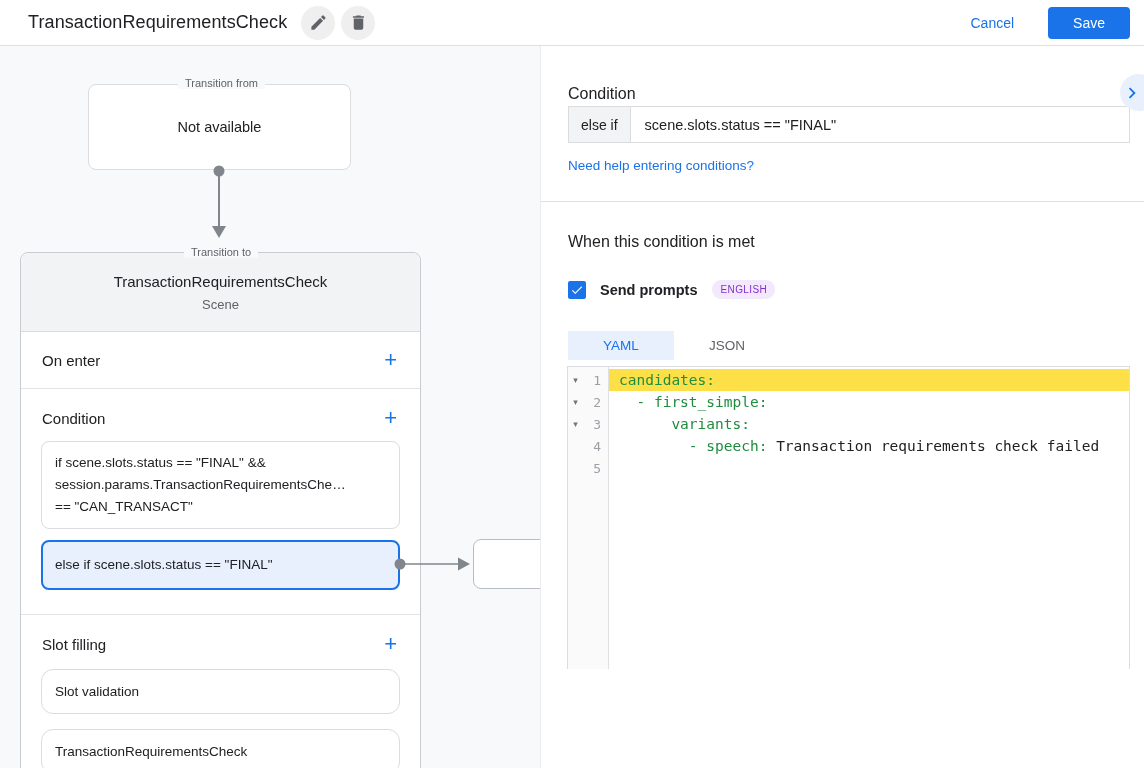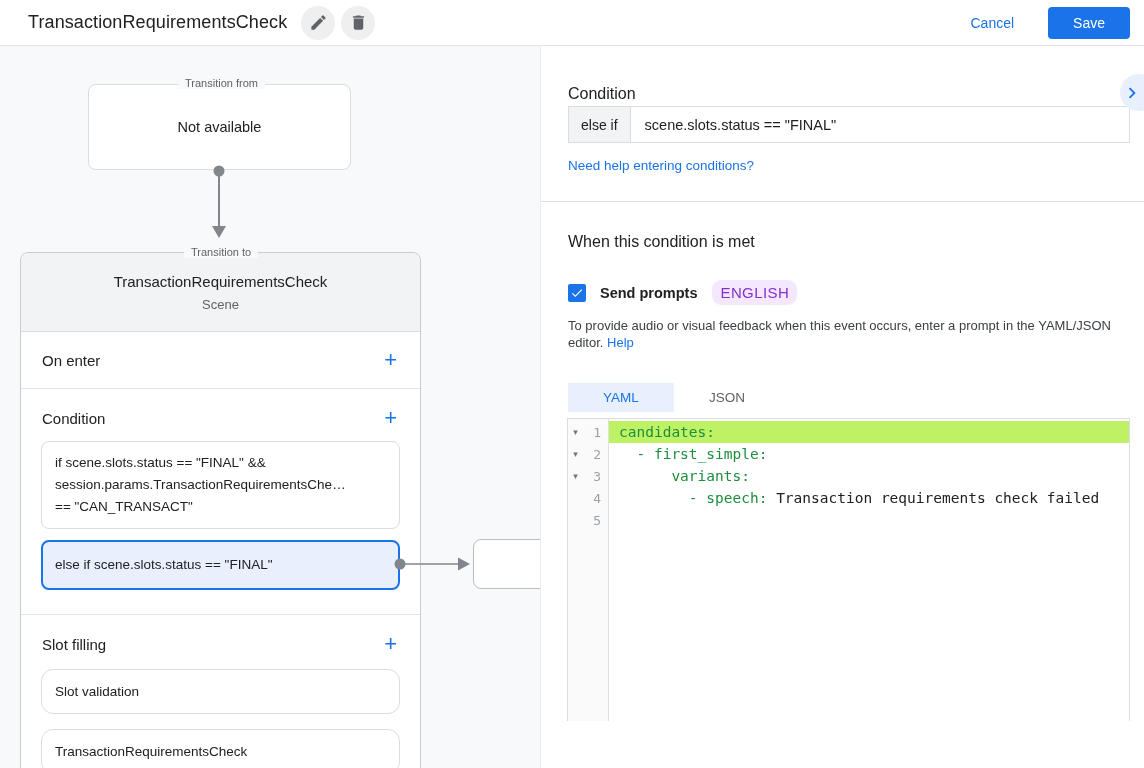--- a/index.html
+++ b/index.html
@@ -81,39 +81,39 @@
   .help-row{ margin-top:13px; }
   .divider{ border-bottom:1px solid #e0e0e0; margin-top:27px; }
   .when-heading{ margin-top:30px; font-size:16px; line-height:20px; color:#202124; }
   .check-row{ display:flex; align-items:center; margin-top:25px; }
   .check-row.second{ margin-top:28px; }
   .checkbox{ width:18px; height:18px; border:2px solid #5f6368; border-radius:2px;
     background:#fff; cursor:pointer; flex:none; }
   .checkbox.checked{ background:#1a73e8; border-color:#1a73e8;
     display:flex; align-items:center; justify-content:center; }
   .check-lbl{ font-size:14.5px; font-weight:700; color:#202124; margin-left:14px; }
-  .badge{ margin-left:15px; background:#f3e8fd; color:#8430ce; font-size:15px;
+  .badge{ margin-left:15px; background:#f3e8fd; color:#8430ce; font-size:10px;
     font-weight:500; letter-spacing:.4px; padding:4px 8px; border-radius:9px; }
   .desc{ margin-top:12px; font-size:13px; line-height:17px; color:#3c4043; max-width:580px; }
   .tabs{ display:flex; margin-top:32px; height:29px; }
   .tab{ min-width:106px; padding:0 20px; display:flex; align-items:center; justify-content:center;
     font-size:13.5px; font-weight:500; color:#5f6368; cursor:pointer; }
   .tab.active{ background:#e8f0fe; color:#1a73e8; }
   .editor{ margin-top:6px; margin-left:-1px; height:303px; border:1px solid #dadce0;
     border-bottom:none; display:flex; background:#fff; }
   .gutter{ width:41px; background:#fafafa; border-right:1px solid #e0e0e0; flex:none;
     padding-top:2px; }
   .gutter-line{ height:22px; display:flex; align-items:center; }
   .fold{ width:15px; text-align:center; font-size:9px; color:#757575; cursor:pointer; }
   .lineno{ flex:1; text-align:right; padding-right:7px; font-size:13px; color:#9aa0a6;
     font-family:"DejaVu Sans Mono", monospace; }
   .code{ flex:1; padding-top:2px; font-family:"DejaVu Sans Mono", monospace;
     font-size:14.5px; cursor:text; overflow:hidden; }
   .code-line{ height:22px; line-height:22px; white-space:pre; padding-left:10px; }
-  .code-line.hl{ background:#bef264; }
+  .code-line.hl{ background:#fde047; }
   .seg-key{ color:#1e8e3e; }
   .seg-plain{ color:#202124; }
 </style>
 </head>
 <body>
 
 <div class="topbar">
   <span class="title">TransactionRequirementsCheck</span>
   <button class="icon-btn" style="margin-left:14px">
     <span style="display:flex">
@@ -224,21 +224,20 @@
           <span style="display:flex">
             <svg width="14" height="14" viewBox="0 0 24 24">
                 <path fill="#fff" d="M9 16.17 4.83 12l-1.42 1.41L9 19 21 7l-1.41-1.41z"></path>
               </svg>
           </span>
         </span>
         <span class="check-lbl">Send prompts</span>
         <span class="badge">ENGLISH</span>
       </div>
 
-      <div class="desc"><span>To provide audio or visual feedback when this event occurs, enter a prompt in the YAML/JSON editor.</span> <a class="link" style="font-size:13px">Help</a></div>
 
       <div class="tabs">
           <div class="tab active">YAML</div>
           <div class="tab">JSON</div>
         </div>
 
       <div class="editor">
         <div class="gutter">
             <div class="gutter-line">
               <span class="fold">▾</span>

